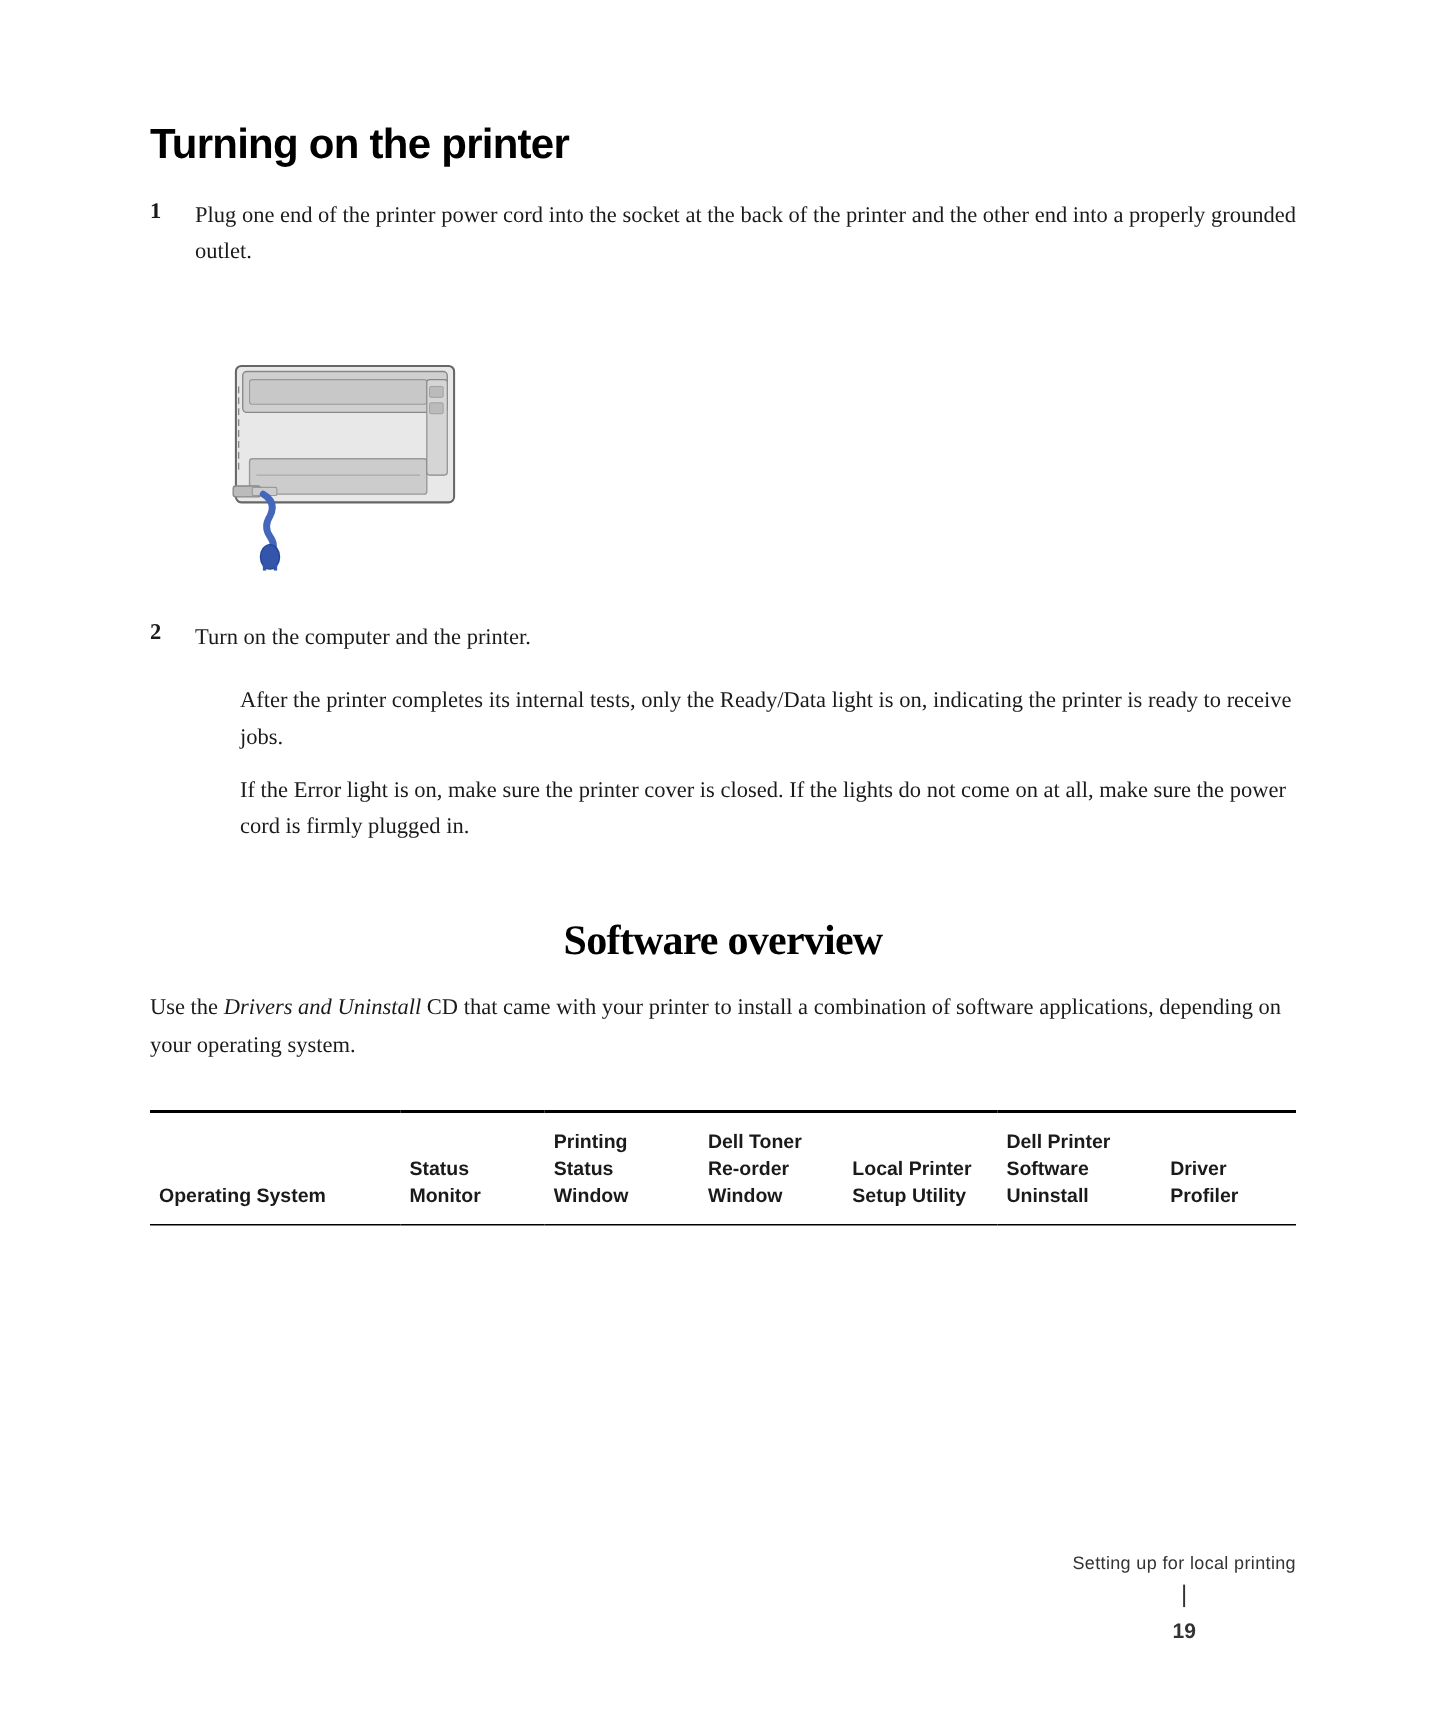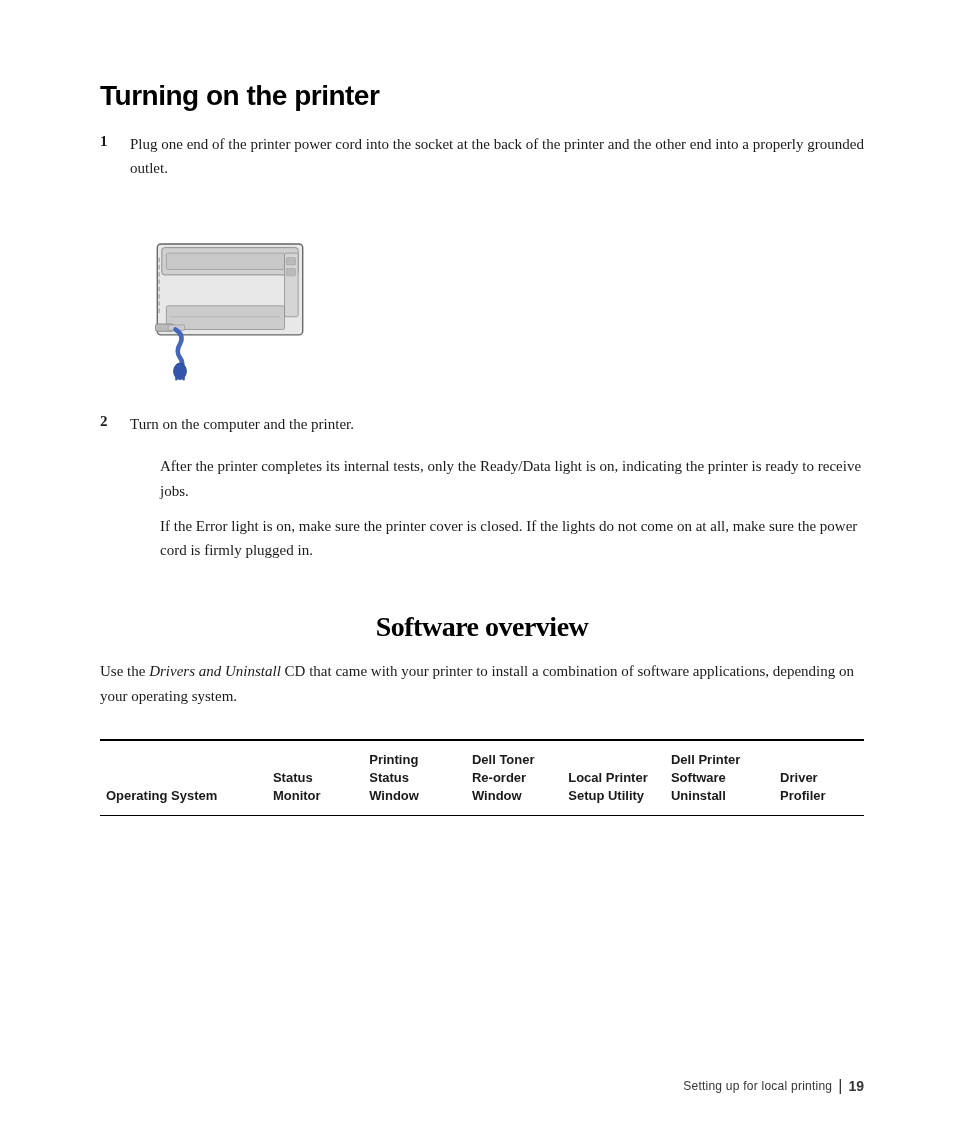--- a/index.html
+++ b/index.html
@@ -132,20 +132,21 @@
     .page-footer {
       position: absolute;
       bottom: 50px;
       right: 90px;
       font-family: Arial, Helvetica, sans-serif;
       font-size: 12px;
       color: #333;
       display: flex;
       align-items: center;
       gap: 6px;
+      flex-direction: column;
     }
 
     .footer-text {
       letter-spacing: 0.02em;
     }
 
     .footer-bar {
       font-size: 16px;
       color: #333;
     }

